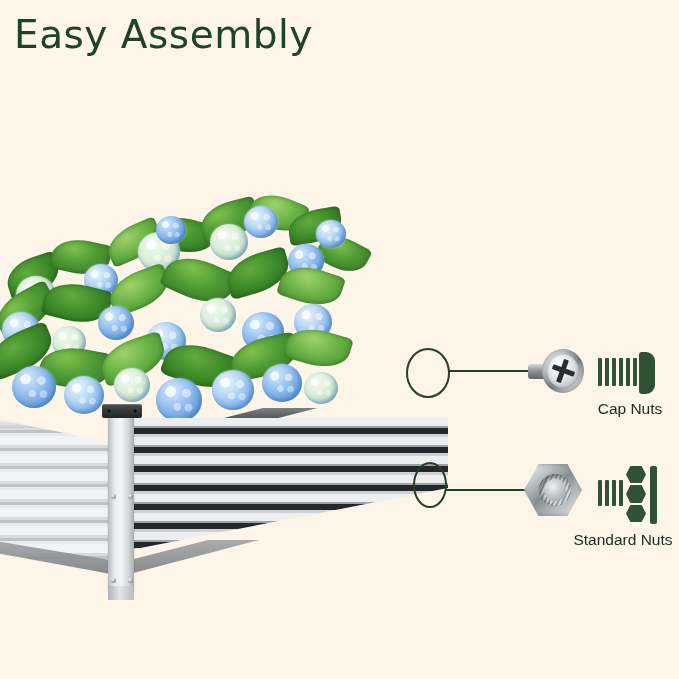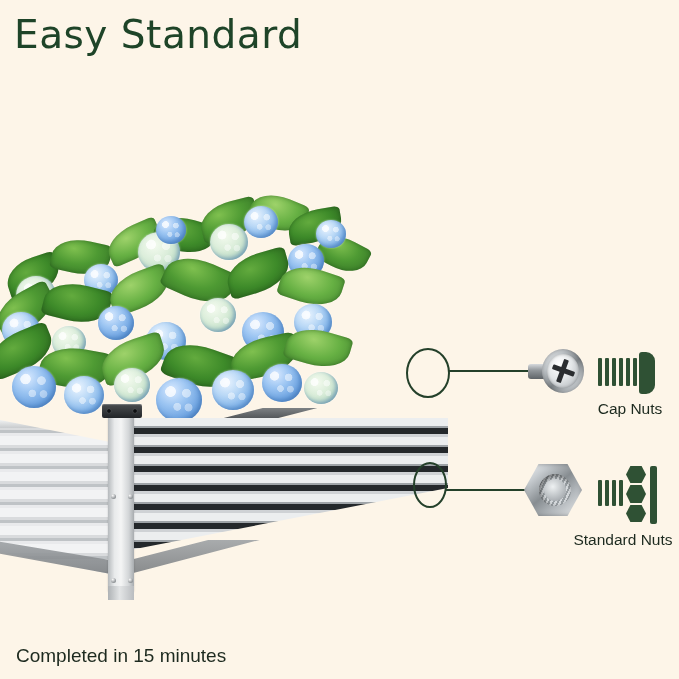--- a/index.html
+++ b/index.html
@@ -143,21 +143,21 @@
   .panelbar{position:absolute;background:#2f5134;border-radius:2px;}
   .hexn{position:absolute;background:#2f5134;
     clip-path:polygon(22% 0,78% 0,100% 50%,78% 100%,22% 100%,0 50%);}
 </style>
 </head>
 <body>
 
 <div class="page">
 
   <div class="header">
-    <h1 class="title">Easy Standard</h1>
+    <h1 class="title">Easy Assembly</h1>
   </div>
 
   <div class="scene">
 
     <div class="plants">
 
       <div class="leaf d" style="left:18px;top:78px;width:54px;height:36px;transform:rotate(-18deg);"></div>
       <div class="leaf" style="left:64px;top:60px;width:58px;height:34px;transform:rotate(12deg);"></div>
       <div class="leaf l" style="left:118px;top:46px;width:56px;height:32px;transform:rotate(-24deg);"></div>
       <div class="leaf d" style="left:166px;top:38px;width:60px;height:34px;transform:rotate(16deg);"></div>
@@ -271,15 +271,14 @@
       <span class="thread" style="left:21px;top:14px;height:26px;"></span>
       <span class="hexn" style="left:28px;top:0px;width:20px;height:17px;"></span>
       <span class="hexn" style="left:28px;top:19px;width:20px;height:18px;"></span>
       <span class="hexn" style="left:28px;top:39px;width:20px;height:17px;"></span>
       <span class="panelbar" style="left:52px;top:0px;width:7px;height:58px;"></span>
     </div>
 
     <div class="lbl" style="left:538px;top:531px;">Standard Nuts</div>
   </div>
 
-  <div class="footer">Completed in 15 minutes</div>
 
 </div>
 
 </body></html>

